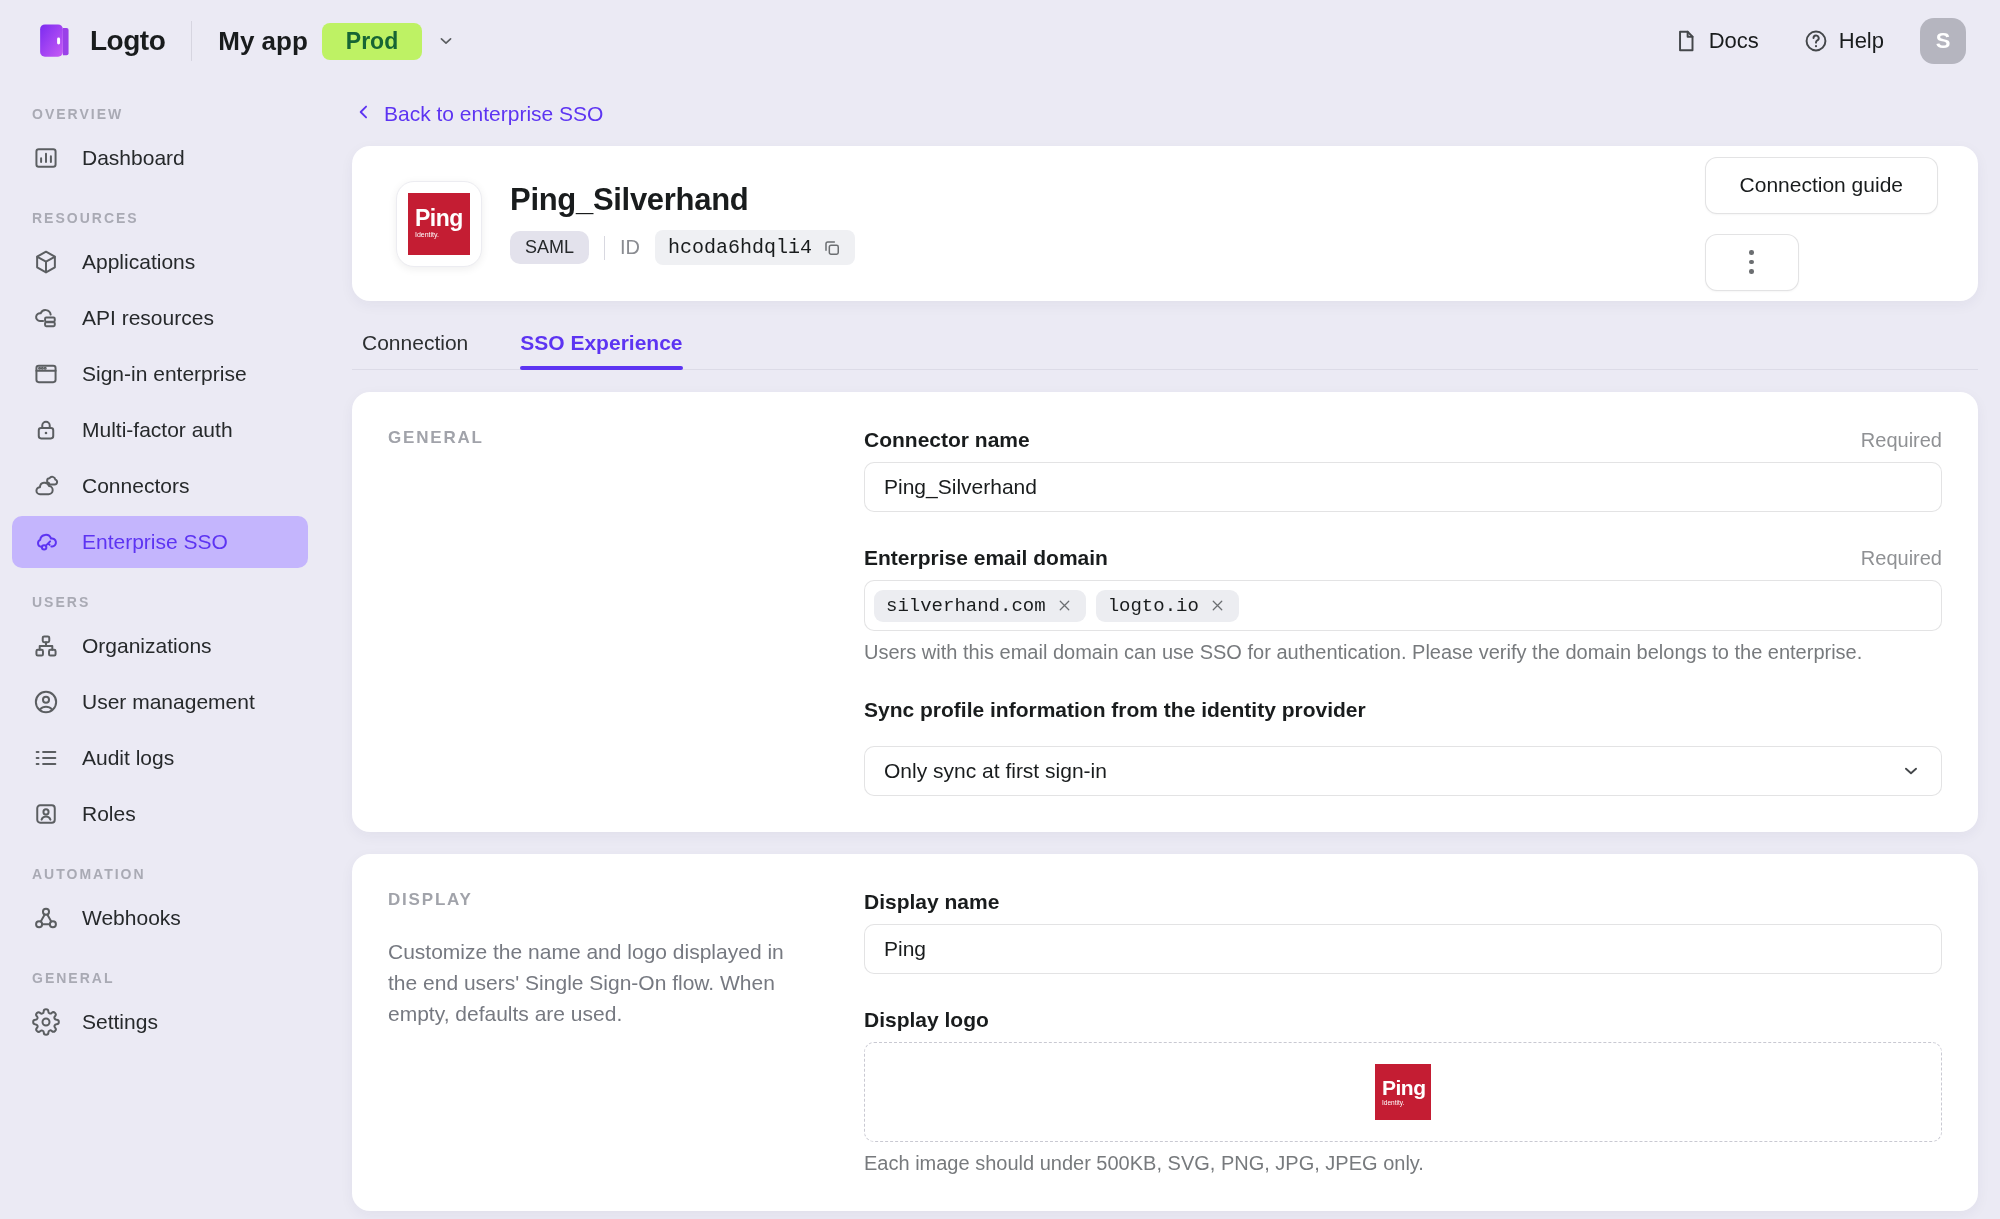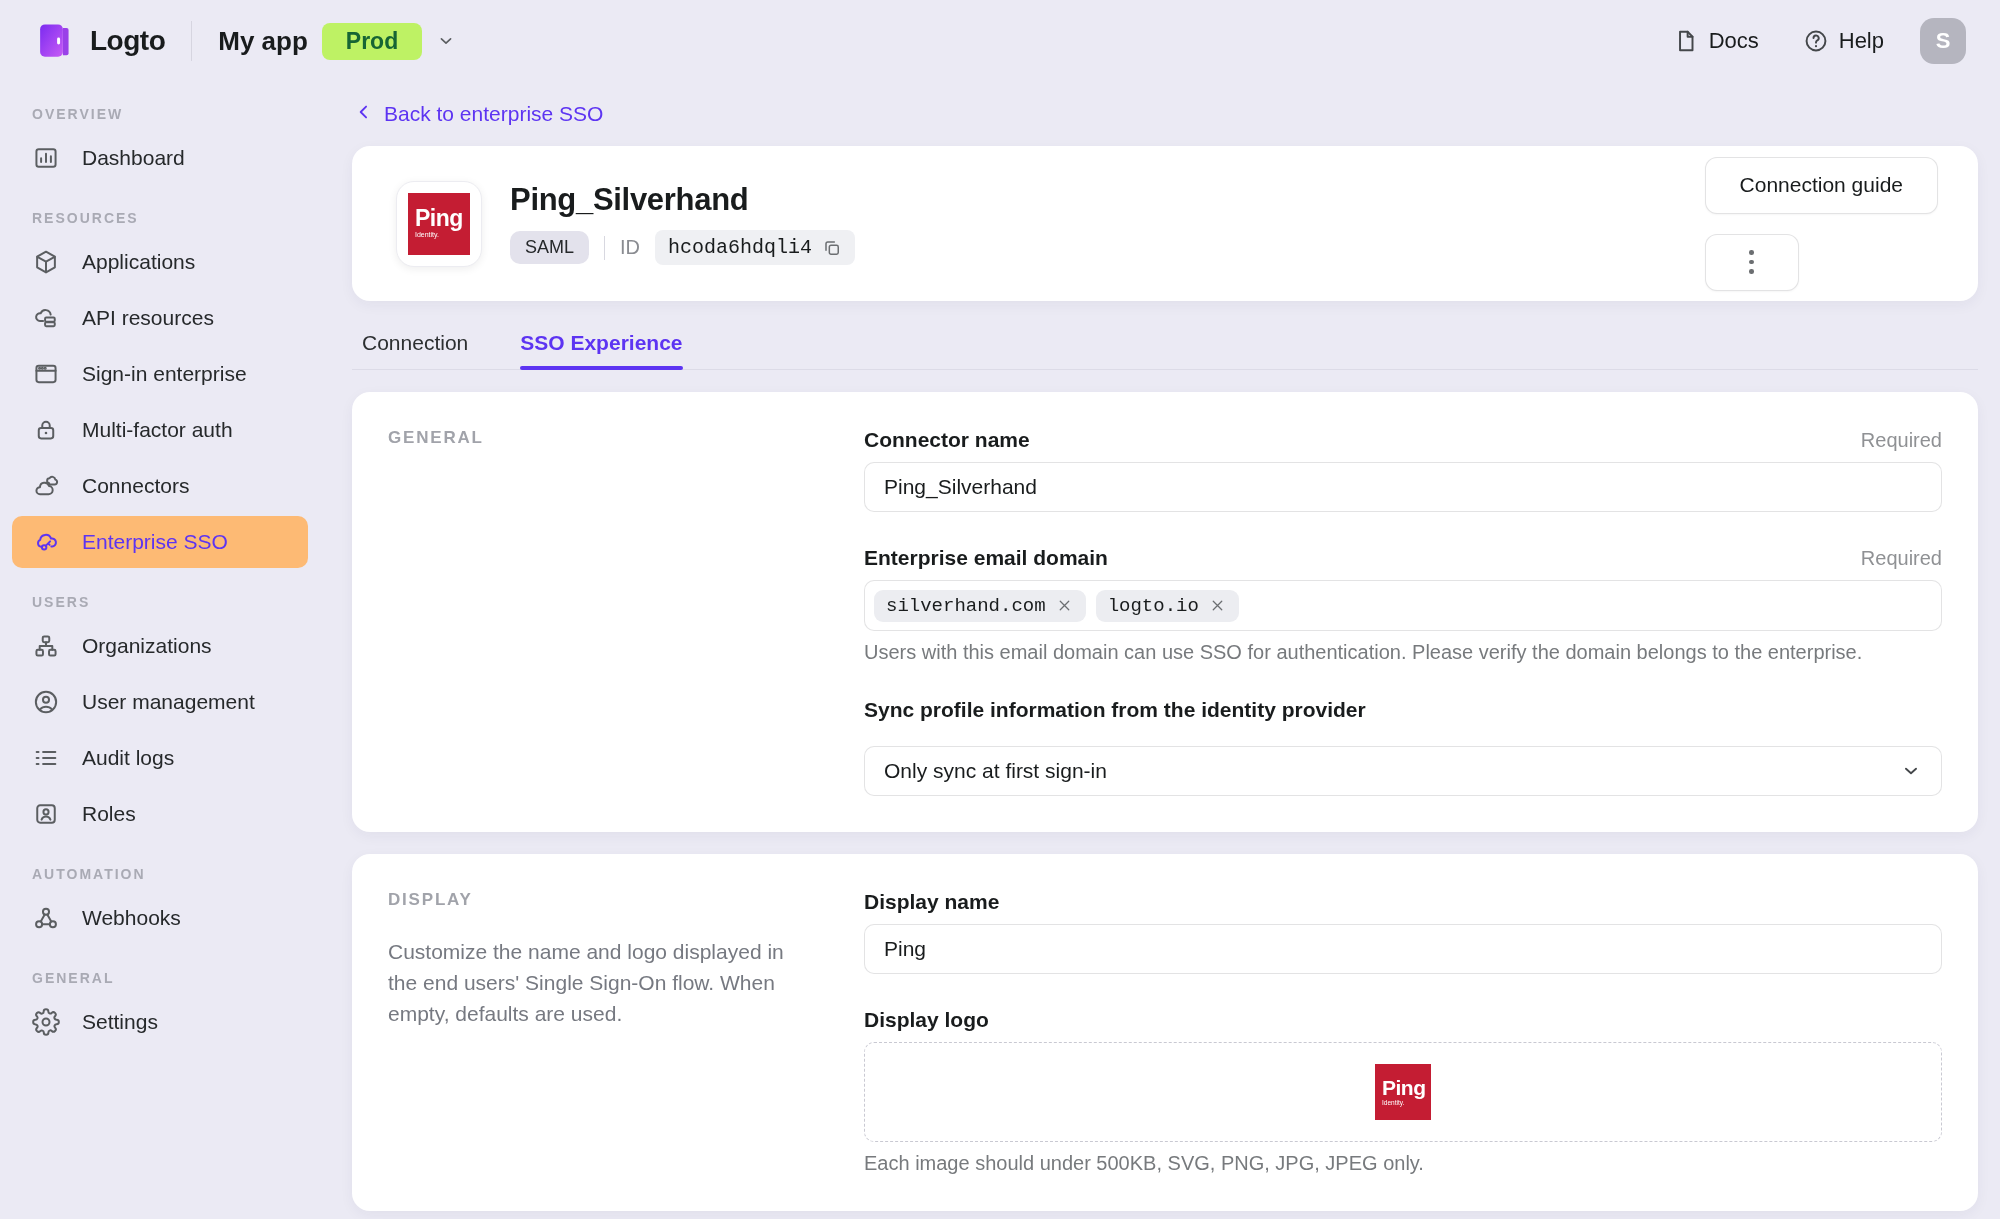--- a/index.html
+++ b/index.html
@@ -28,21 +28,21 @@
 
   .body-row { flex:1; display:flex; min-height:0; }
 
   
   .sidebar { width:320px; flex:0 0 320px; padding:24px 12px 0 12px; }
   .nav-group-title { font-size:14px; font-weight:700; letter-spacing:2px; color:#a9aab4; padding:0 20px; margin-bottom:10px; }
   .nav-group { margin-bottom:26px; }
   .nav-item { display:flex; align-items:center; gap:22px; height:52px; padding:0 20px; border-radius:10px; cursor:pointer; color:#26292b; margin-bottom:4px; }
   .nav-item svg { color:#5b5e61; flex:0 0 auto; }
   .nav-item span.lbl { font-size:21px; }
-  .nav-item.active { background:#fdba74; color:#5d34f2; }
+  .nav-item.active { background:#c4b5fd; color:#5d34f2; }
   .nav-item.active svg { color:#5d34f2; }
   .nav-item.active span.lbl { font-weight:500; }
 
   
   .main { flex:1; padding:14px 22px 0 32px; display:flex; flex-direction:column; }
   .back-link { display:inline-flex; align-items:flex-start; gap:10px; color:#5d34f2; font-size:21px; font-weight:500; cursor:pointer; margin:6px 0 20px 2px; background:none; border:none; font-family:inherit; align-self:flex-start; }
 
   .card { background:#fff; border-radius:18px; box-shadow:0 4px 14px rgba(42,34,86,.05); }
 
   

